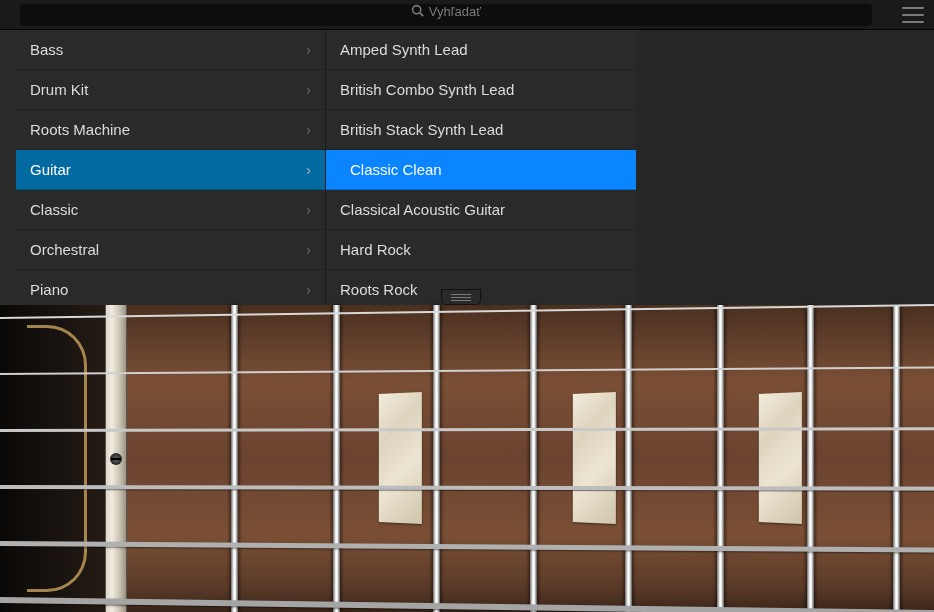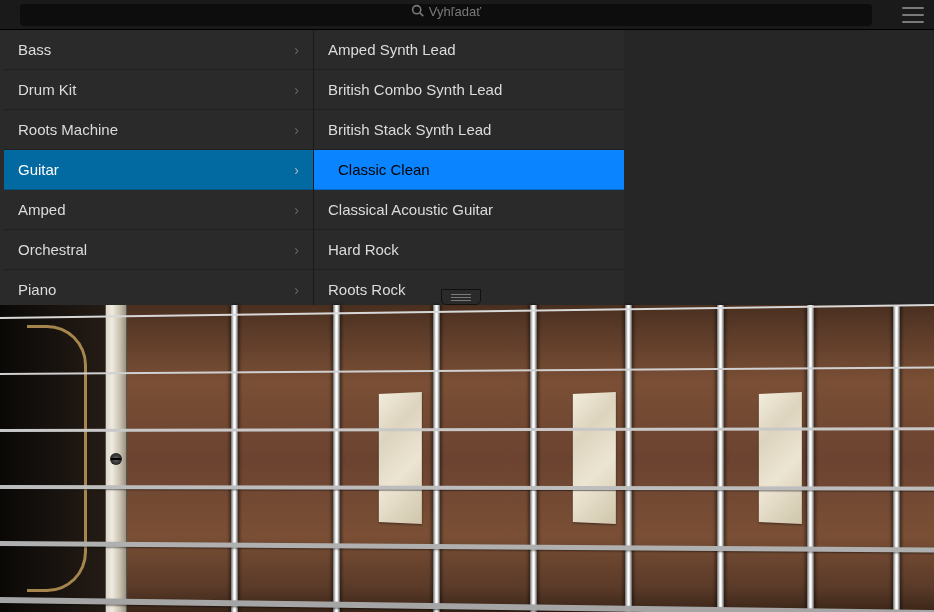--- a/index.html
+++ b/index.html
@@ -30,21 +30,21 @@
   .search-field svg { margin-right: 5px; }
   .menu-icon {
     width: 22px; height: 16px;
     display: flex; flex-direction: column; justify-content: space-between;
   }
   .menu-icon span { display: block; height: 2px; background: #7a7a7a; border-radius: 1px; }
 
   
   .browser {
     position: absolute;
-    top: 30px; left: 4px;
+    top: 30px; left: 16px;
     width: 620px;
     height: 275px;
     display: flex;
     background: #2a2a2a;
     overflow: hidden;
   }
   .col { width: 50%; overflow: hidden; }
   .col.left { border-right: 1px solid #1a1a1a; }
   .row {
     height: 40px;
@@ -53,21 +53,21 @@
     padding: 0 14px;
     color: #dcdcdc;
     font-size: 15px;
     border-bottom: 1px solid rgba(0,0,0,0.2);
     cursor: pointer;
   }
   .row .label { flex: 1; }
   .row .chev { color: #6a6a6a; font-size: 14px; }
   .row.cat-selected { background: #0369a1; color: #fff; }
   .row.cat-selected .chev { color: #bbb; }
-  .row.preset-selected { background: #0a84ff; color: #000000; padding-left: 24px; }
+  .row.preset-selected { background: #0a84ff; color: #ffffff; padding-left: 24px; }
 
   
   .grab-handle {
     position: absolute;
     top: 289px; left: 441px;
     width: 40px; height: 16px;
     background: #2a2a2a;
     border: 1px solid #111;
     border-radius: 0 0 5px 5px;
     display: flex; flex-direction: column; align-items: center; justify-content: center;
@@ -192,21 +192,21 @@
         </div>
         <div class="row">
           <span class="label">Roots Machine</span>
           <span class="chev">›</span>
         </div>
         <div class="row cat-selected">
           <span class="label">Guitar</span>
           <span class="chev">›</span>
         </div>
         <div class="row">
-          <span class="label">Amped</span>
+          <span class="label">Classic</span>
           <span class="chev">›</span>
         </div>
         <div class="row">
           <span class="label">Orchestral</span>
           <span class="chev">›</span>
         </div>
         <div class="row">
           <span class="label">Piano</span>
           <span class="chev">›</span>
         </div>

